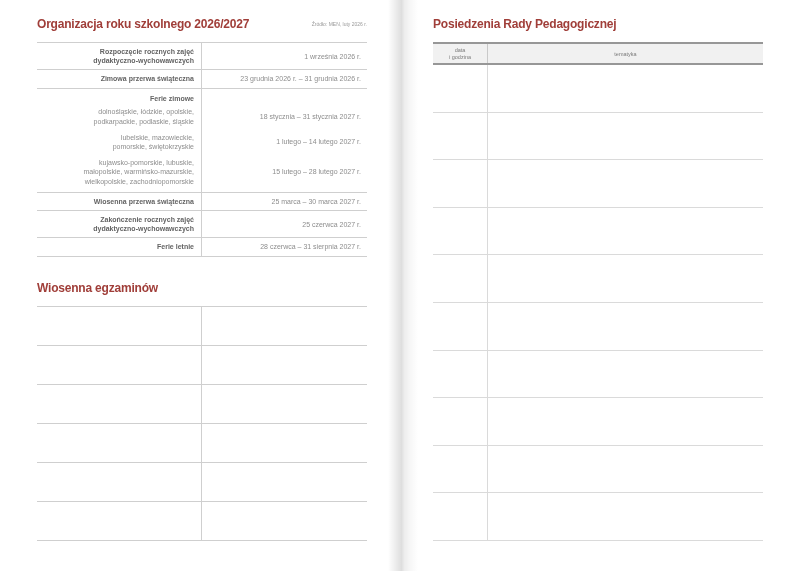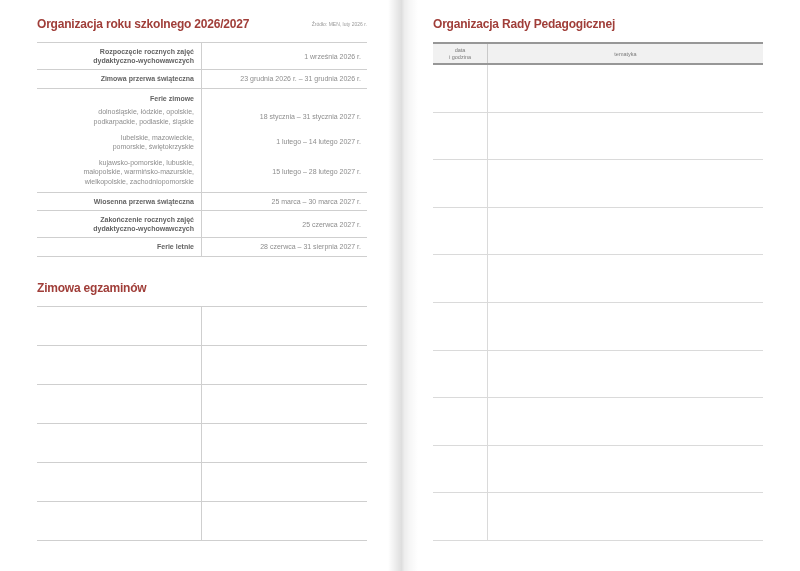--- a/index.html
+++ b/index.html
@@ -152,21 +152,21 @@
         </div>
         <div class="cell-r">
           <span class="val">28 czerwca – 31 sierpnia 2027 r.</span>
         </div>
       </div>
     </div>
   </div>
 
   <div class="section sec-exams">
     <div class="title-row">
-      <div class="page-title">Zimowa egzaminów</div>
+      <div class="page-title">Wiosenna egzaminów</div>
     </div>
     <div class="exam-table">
       <div class="exam-row">
         <div class="ec-l"></div>
         <div class="ec-r"></div>
       </div>
     <div class="exam-row">
         <div class="ec-l"></div>
         <div class="ec-r"></div>
       </div>
@@ -184,21 +184,21 @@
       </div>
         <div class="exam-row">
         <div class="ec-l"></div>
         <div class="ec-r"></div>
       </div>
       </div>
   </div>
 
   <div class="section sec-meet">
     <div class="title-row">
-      <div class="page-title">Organizacja Rady Pedagogicznej</div>
+      <div class="page-title">Posiedzenia Rady Pedagogicznej</div>
     </div>
     <div>
       <div class="meet-header">
         <div class="mh-l">data
 i godzina</div>
         <div class="mh-r">tematyka</div>
       </div>
       <div>
         <div class="meet-row">
           <div class="mc-l"></div>

